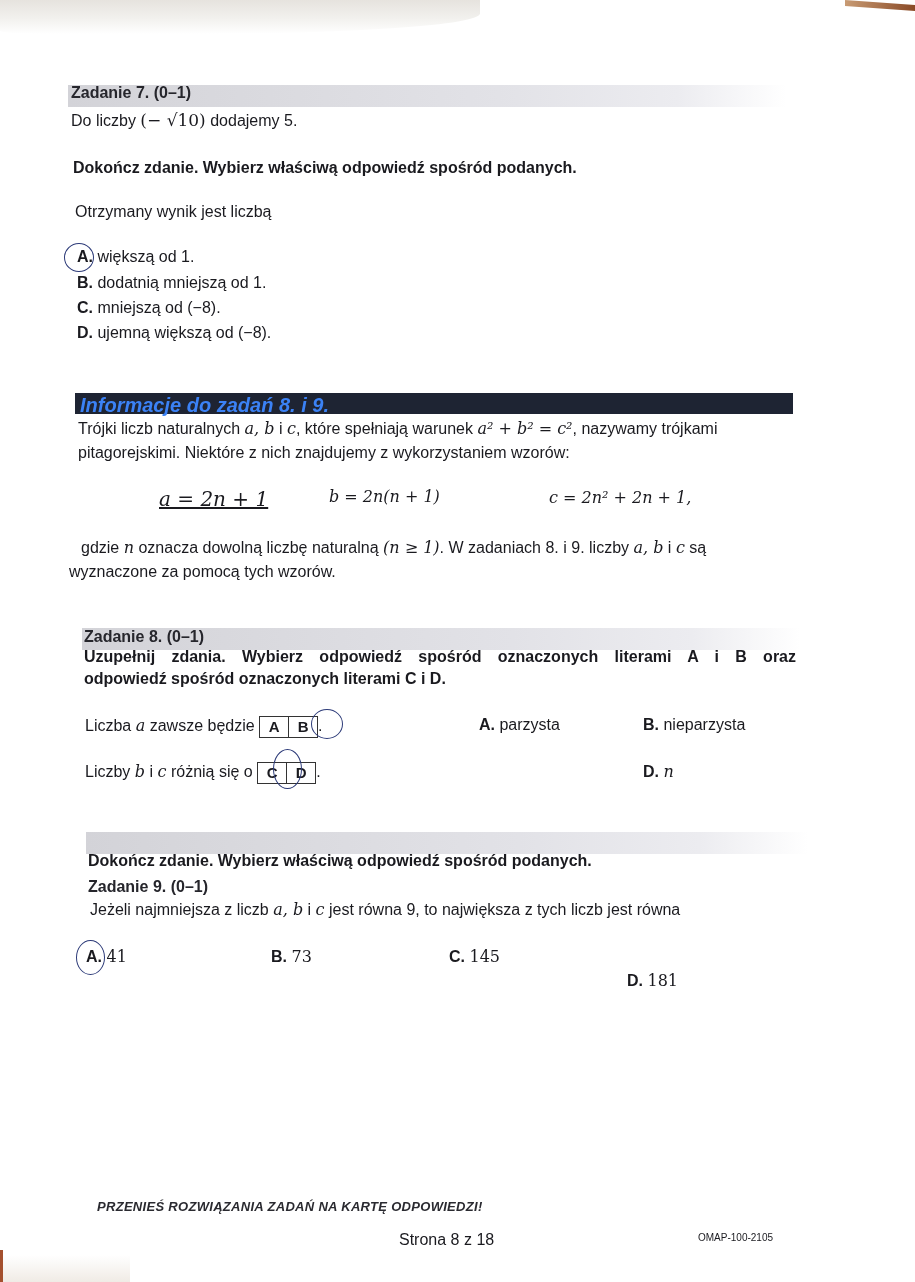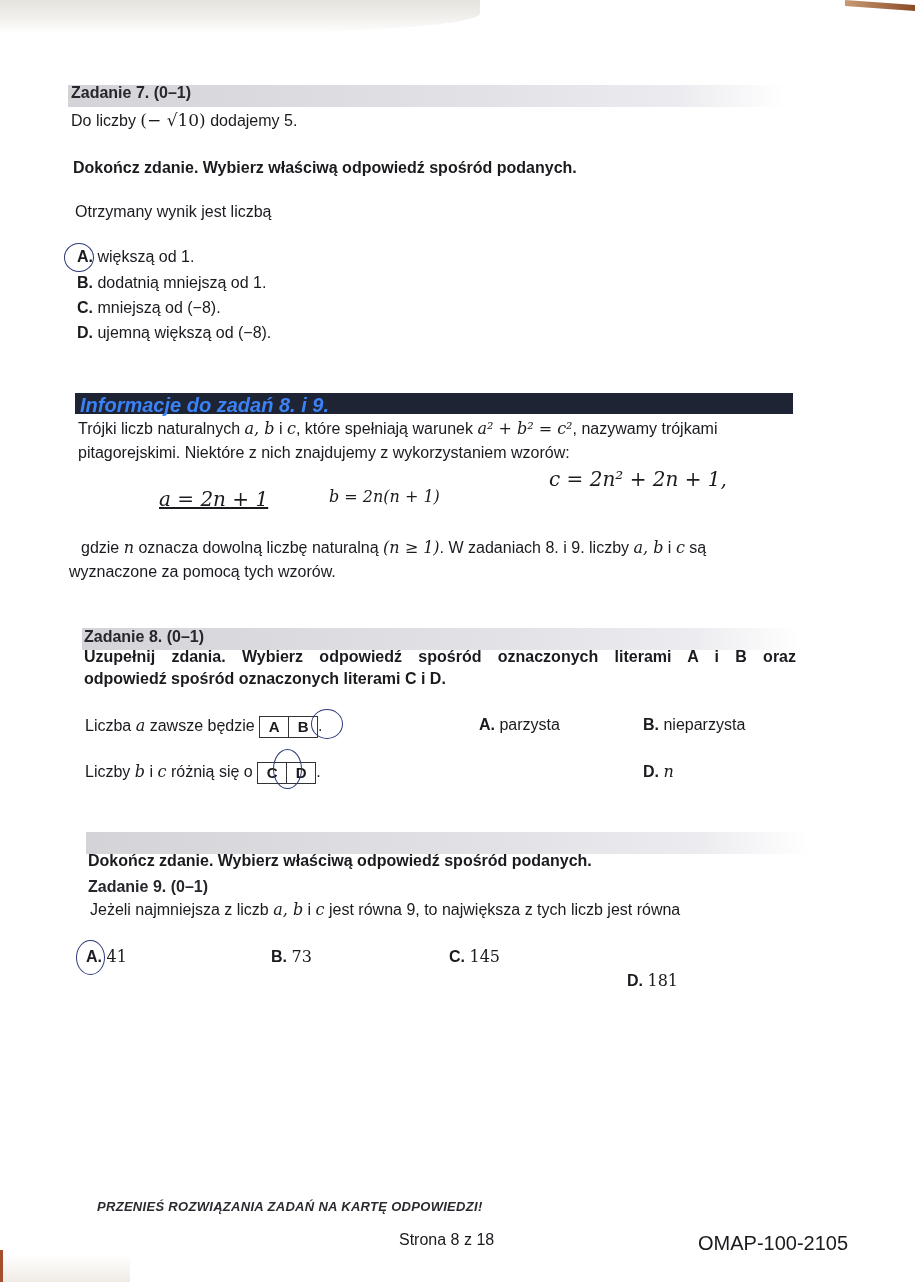--- a/index.html
+++ b/index.html
@@ -55,21 +55,21 @@
   }
   .ans-box span + span { border-left: 1.5px solid #333; }
 
   .pen-circle {
     position: absolute; border: 1.6px solid #2c3a78; border-radius: 50%;
     pointer-events: none;
   }
 
   .footer-note { font-size: 13px; font-weight: bold; font-style: italic; color: #2a2a30; letter-spacing: 0.3px; }
   .footer-page { font-size: 16px; }
-  .footer-code { font-size: 20px; }
+  .footer-code { font-size: 10px; }
 </style>
 </head>
 <body>
 
 <div class="abs top-shadow"></div>
 <div class="abs corner-tr"></div>
 <div class="abs corner-bl"></div>
 <div class="abs corner-bl-edge"></div>
 
 <section>
@@ -107,21 +107,21 @@
   <div class="abs info-bar"></div>
   <div class="abs info-title">Informacje do zadań 8. i 9.</div>
 
   <div class="abs text" style="left:78px; top:419px;">
     <span>Trójki liczb naturalnych </span><span class="math">a, b</span><span> i </span><span class="math">c</span><span>, które spełniają warunek </span><span class="math">a² + b² = c²</span><span>, nazywamy trójkami</span>
   </div>
   <div class="abs text" style="left:78px; top:444px;">pitagorejskimi. Niektóre z nich znajdujemy z wykorzystaniem wzorów:</div>
 
   <div class="abs math" style="left:159px; top:487px; font-size:20px;text-decoration:underline;">a = 2n + 1</div>
   <div class="abs math" style="left:329px; top:487px; font-size:16px;">b = 2n(n + 1)</div>
-  <div class="abs math" style="left:549px; top:467px; font-size:20px;">c = 2n² + 2n + 1,</div>
+  <div class="abs math" style="left:549px; top:488px; font-size:16px;">c = 2n² + 2n + 1,</div>
 
   <div class="abs text" style="left:81px; top:538px;">
     <span>gdzie </span><span class="math">n</span><span> oznacza dowolną liczbę naturalną </span><span class="math">(n ≥ 1)</span><span>. W zadaniach 8. i 9. liczby </span><span class="math">a, b</span><span> i </span><span class="math">c</span><span> są</span>
   </div>
   <div class="abs text" style="left:69px; top:563px;">wyznaczone za pomocą tych wzorów.</div>
 </section>
 
 <section>
   <div class="abs task-bar" style="left:82px; top:628px; width:718px;"></div>
   <div class="abs task-title" style="left:84px; top:628px;">Zadanie 8. (0–1)</div>

